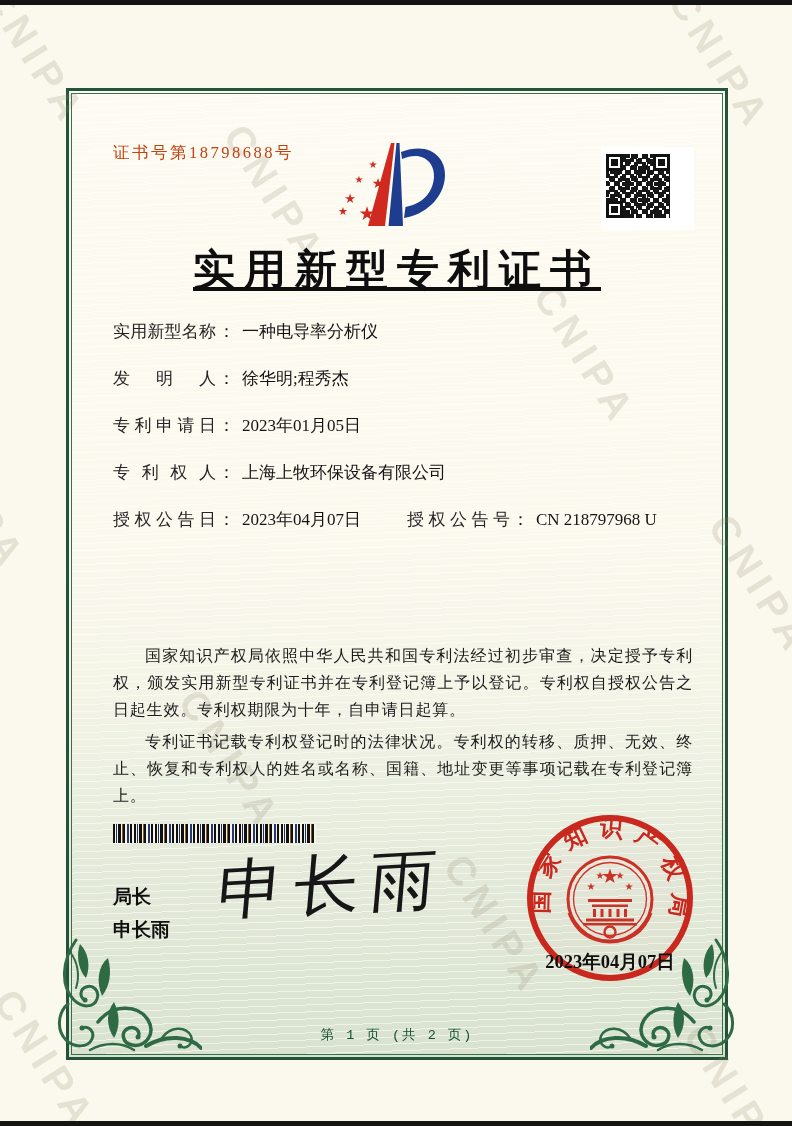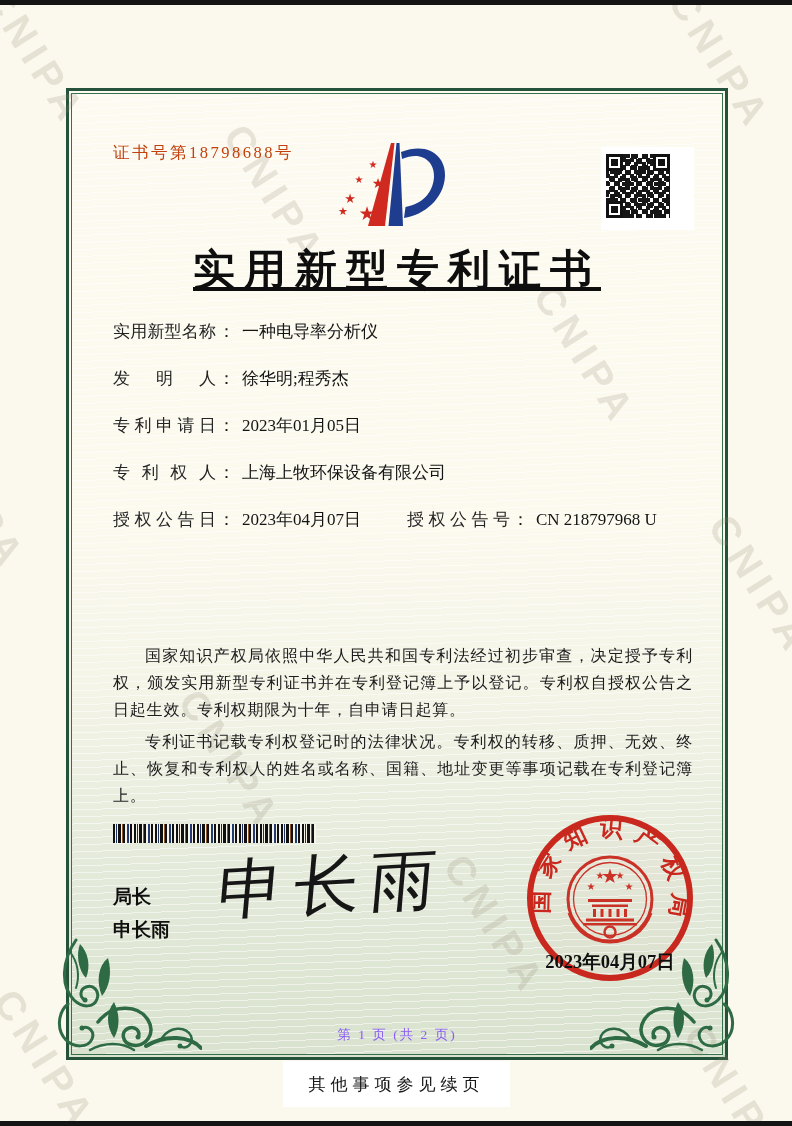--- a/index.html
+++ b/index.html
@@ -81,21 +81,21 @@
 
   .signer-title{left:113px;top:884px;font-family:"Liberation Sans",sans-serif;font-weight:600;font-size:19px;color:#101010;}
   .signer-name{left:113px;top:917px;font-family:"Liberation Sans",sans-serif;font-weight:600;font-size:19px;color:#101010;}
   .signature{
     left:222px;top:846px;font-size:66px;letter-spacing:10px;color:#161616;
     transform:rotate(-3deg) skewX(-8deg);transform-origin:left top;white-space:nowrap;
   }
 
   .seal{left:523px;top:811px;width:174px;height:174px;z-index:4;}
 
-  .page-note{left:66px;top:1026px;width:662px;text-align:center;font-size:13.5px;letter-spacing:2px;color:#8b5cf6;}
+  .page-note{left:66px;top:1026px;width:662px;text-align:center;font-size:13.5px;letter-spacing:2px;color:#14532d;font-family:Liberation Mono, monospace;}
 
   .flourish{width:152px;height:126px;z-index:4;}
   .flourish.left{left:50px;top:938px;}
   .flourish.right{left:590px;top:938px;transform:scaleX(-1);}
 
   .cont-box{
     left:283px;top:1061px;width:227px;height:46px;background:#ffffff;z-index:3;
     display:flex;align-items:center;justify-content:center;
     font-size:17px;letter-spacing:5px;color:#161616;
   }
@@ -237,17 +237,14 @@
         <path d="M30,6 C38,14 41,28 36,40 C28,32 26,16 30,6 Z"></path>
         <path d="M52,58 C46,44 48,28 58,20 C62,34 60,48 52,58 Z"></path>
         <path d="M64,100 C56,88 56,74 64,64 C70,76 70,90 64,100 Z"></path>
       </g>
     </g>
   </svg>
   <svg class="ct flourish right" viewBox="0 0 152 126" aria-hidden="true">
     <use href="#flourishG"></use>
   </svg>
 
-  <div class="ct cont-box">
-    <span>其他事项参见续页</span>
-  </div>
 
 </div>
 
 </body></html>

